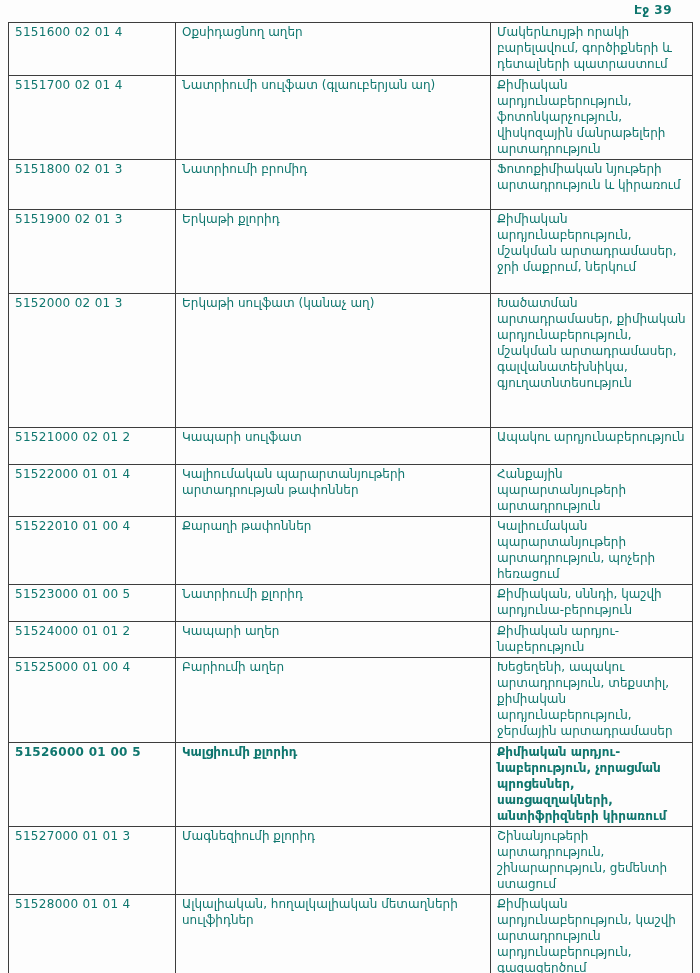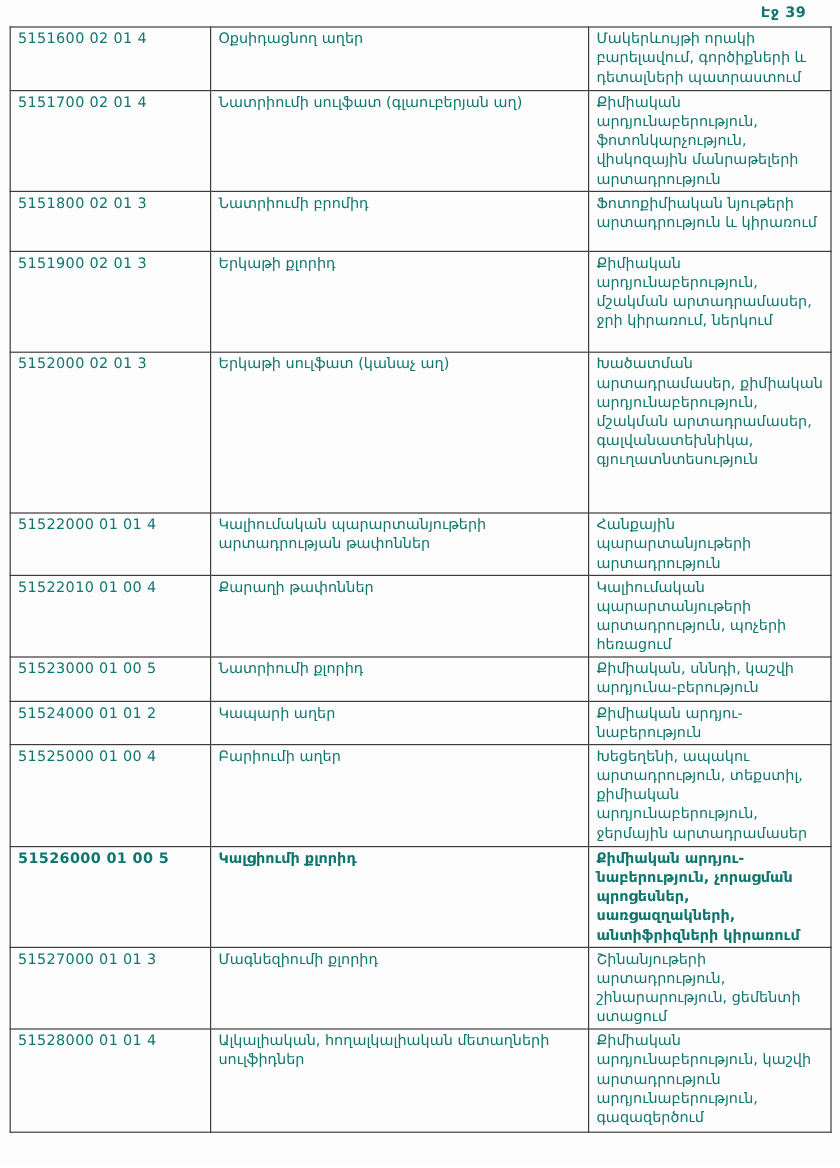--- a/index.html
+++ b/index.html
@@ -81,26 +81,31 @@
         <td>Քիմիական արդյունաբերություն, ֆոտոնկարչություն, վիսկոզային մանրաթելերի արտադրություն</td>
       </tr>
       <tr class="r2">
         <td class="code-cell">5151800 02 01 3</td>
         <td>Նատրիումի բրոմիդ</td>
         <td>Ֆոտոքիմիական նյութերի արտադրություն և կիրառում</td>
       </tr>
       <tr class="r3">
         <td class="code-cell">5151900 02 01 3</td>
         <td>Երկաթի քլորիդ</td>
-        <td>Քիմիական արդյունաբերություն, մշակման արտադրամասեր, ջրի կիրառում, ներկում</td>
+        <td>Քիմիական արդյունաբերություն, մշակման արտադրամասեր, ջրի մաքրում, ներկում</td>
       </tr>
       <tr class="r4">
         <td class="code-cell">5152000 02 01 3</td>
         <td>Երկաթի սուլֆատ (կանաչ աղ)</td>
         <td>Խածատման արտադրամասեր, քիմիական արդյունաբերություն, մշակման արտադրամասեր, գալվանատեխնիկա, գյուղատնտեսություն</td>
+      </tr>
+      <tr class="r5">
+        <td class="code-cell">51521000 02 01 2</td>
+        <td>Կապարի սուլֆատ</td>
+        <td>Ապակու արդյունա­բերություն</td>
       </tr>
       <tr class="r6">
         <td class="code-cell">51522000 01 01 4</td>
         <td>Կալիումական պարարտանյութերի արտադրության թափոններ</td>
         <td>Հանքային պարարտանյութերի արտադրություն</td>
       </tr>
       <tr class="r7">
         <td class="code-cell">51522010 01 00 4</td>
         <td>Քարաղի թափոններ</td>
         <td>Կալիումական պարարտանյութերի արտադրություն, պոչերի հեռացում</td>

